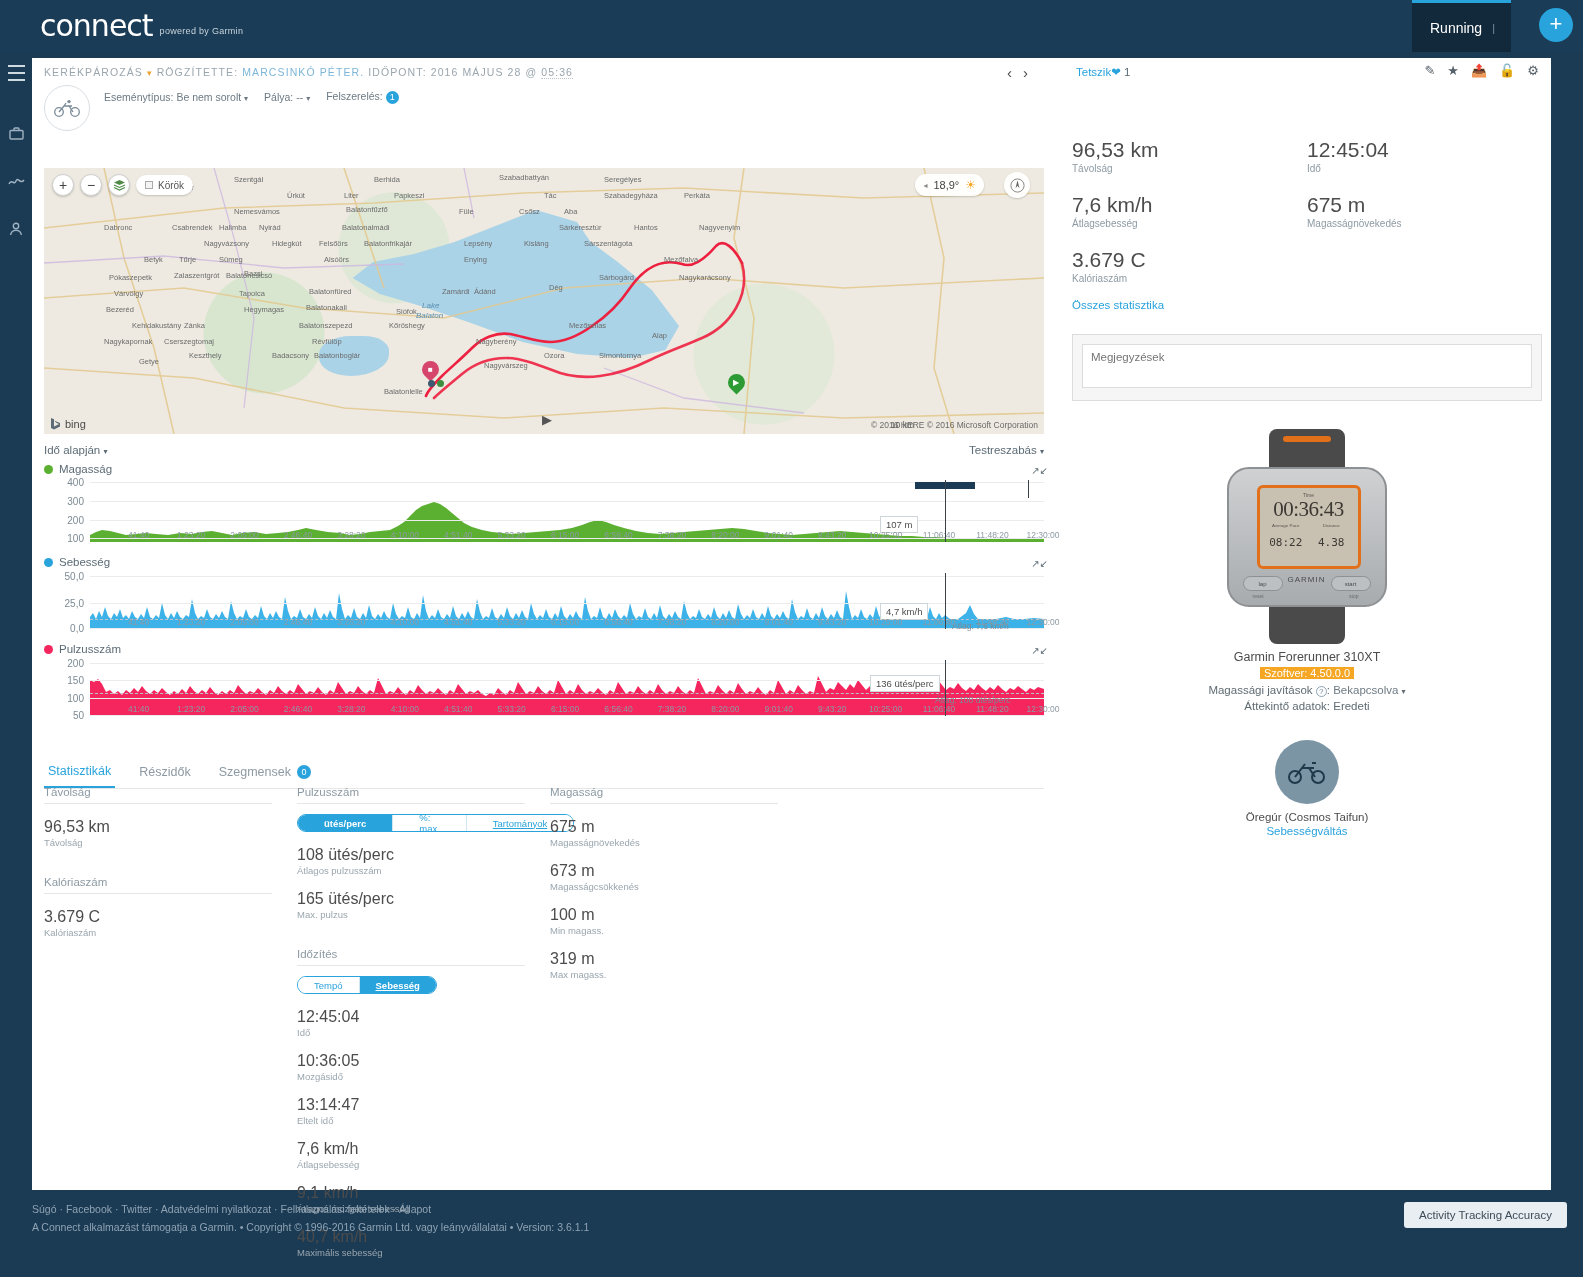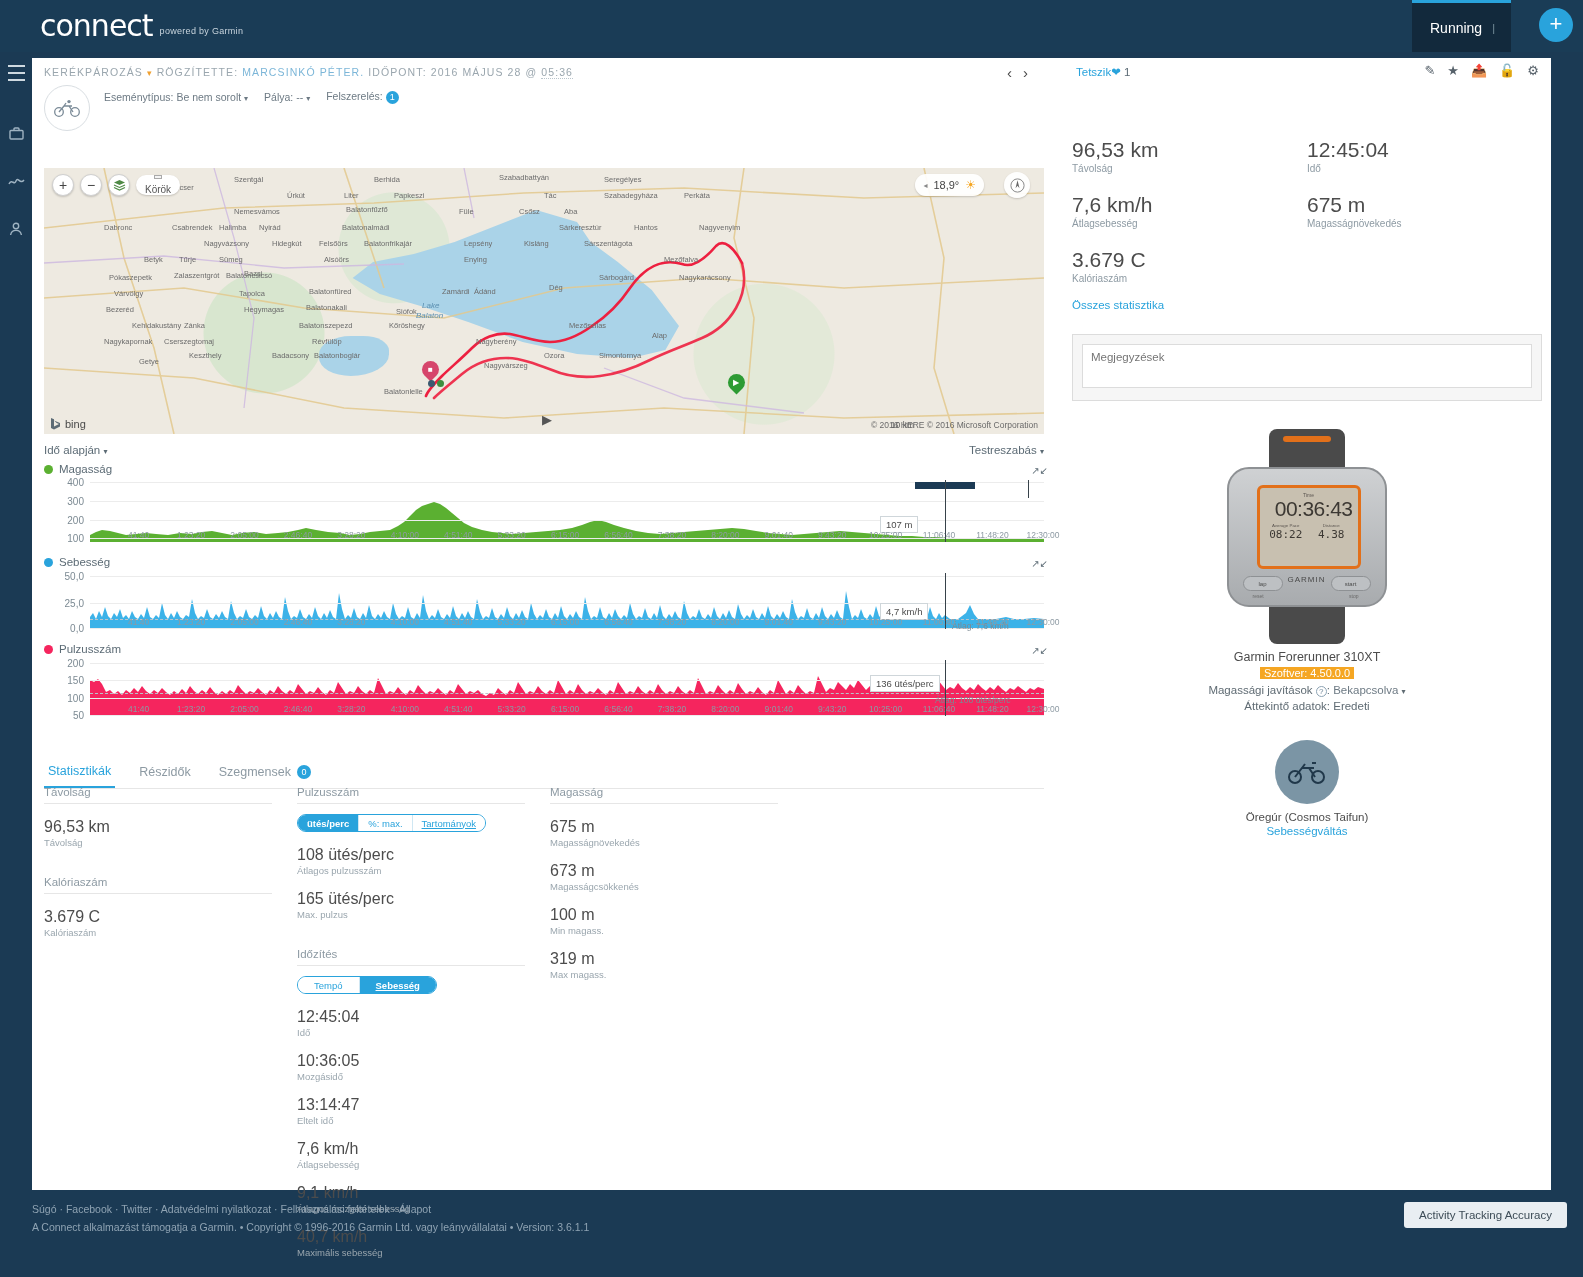--- a/index.html
+++ b/index.html
@@ -100,21 +100,21 @@
   #map .ctl {
     position:absolute; top:6px; display:flex; align-items:center; gap:6px;
   }
   #map .rbtn {
     width:22px; height:22px; border-radius:50%; background:#fff; border:1px solid #d0d0d0;
     display:flex; align-items:center; justify-content:center; font-size:14px; color:#444;
     box-shadow:0 1px 2px rgba(0,0,0,.18);
   }
   #map .chip {
     height:20px; background:#fff; border-radius:10px; padding:0 9px; display:flex; align-items:center;
-    gap:5px; font-size:10px; color:#555; box-shadow:0 1px 2px rgba(0,0,0,.18);flex-direction:column;
+    gap:5px; font-size:10px; color:#555; box-shadow:0 1px 2px rgba(0,0,0,.18);
   }
   #map .chip .box { width:8px; height:8px; border:1px solid #aaa; background:#f4f4f4; }
   #map .weather {
     position:absolute; right:60px; top:6px; height:22px; background:rgba(255,255,255,.92);
     border-radius:11px; padding:0 8px; display:flex; align-items:center; gap:6px; font-size:11px; color:#444;
     box-shadow:0 1px 2px rgba(0,0,0,.18);
   }
   #map .weather .sun { color:#f5a623; font-size:12px; }
   #map .compass {
     position:absolute; right:14px; top:4px; width:26px; height:26px; border-radius:50%;
@@ -164,25 +164,25 @@
   #watch .strapB { position:absolute; left:54px; bottom:0; width:76px; height:48px; background:#4a4a4a; border-radius:0 0 8px 8px; }
   #watch .body {
     position:absolute; left:12px; top:38px; width:160px; height:140px; border-radius:22px;
     background:linear-gradient(#cfd1d3,#a8abae); border:2px solid #8e9194;
   }
   #watch .screen {
     position:absolute; left:28px; top:16px; width:104px; height:84px; border-radius:6px;
     background:#c8c0b0; border:3px solid #e2701a; padding:4px 5px;
   }
   #watch .scr-top { font-size:5px; color:#5b5550; }
-  #watch .scr-big { font-size:21px; font-family:Liberation Sans, sans-serif; color:#3c3833; letter-spacing:-.5px; text-align:right; line-height:22px;}
+  #watch .scr-big { font-size:21px; font-family:Liberation Serif, serif; color:#3c3833; letter-spacing:-.5px; text-align:center; line-height:22px;}
   #watch .scr-row { display:flex; gap:3px; margin-top:3px; }
   #watch .scr-cell { flex:1; text-align:center; }
   #watch .scr-cell .lab { font-size:4.4px; color:#5b5550; }
-  #watch .scr-cell .val { font-size:11px; font-family:"DejaVu Sans Mono", monospace; color:#3c3833; }
+  #watch .scr-cell .val { font-size:11px; font-family:"DejaVu Sans Mono", monospace; color:#3c3833;margin-top:8px; }
   #watch .logo { position:absolute; left:0; right:0; top:106px; text-align:center; font-size:8px; color:#4a4a4a; letter-spacing:1px; }
   #watch .btn {
     position:absolute; bottom:14px; width:40px; height:15px; border-radius:8px;
     background:#bdc0c3; border:1px solid #8e9194; font-size:6px; color:#4a4a4a;
     display:flex; align-items:center; justify-content:center;
   }
   #watch .btn.l { left:14px; } #watch .btn.r { right:14px; }
   #watch .cap { position:absolute; bottom:6px; font-size:5px; color:#6a6a6a; }
   #watch .cap.l { left:24px; } #watch .cap.r { right:26px; }
   #device .dname { font-size:12.5px; color:#4c4c4c; margin-top:6px; }
@@ -232,21 +232,21 @@
 
   #statcols { position:absolute; left:12px; top:728px; width:1000px; display:flex; gap:0; }
   .statcol { width:253px; padding-right:25px; }
   .statcol.mid { width:253px; }
   .sect-title { font-size:11.5px; color:#8d9aa3; padding-bottom:5px; border-bottom:1px solid #e6e6e6; }
   .stat { margin-top:14px; }
   .stat .v { font-size:16px; color:#4c4c4c; font-weight:300; }
   .stat .k { font-size:9.5px; color:#9aa6ae; margin-top:1px; }
 
   .toggle { margin-top:10px; display:inline-flex; border:1px solid #29a3dc; border-radius:11px; overflow:hidden; height:18px; }
-  .toggle div { font-size:9.5px; padding:0 9px; display:flex; align-items:center; color:#29a3dc; background:#fff; border-right:1px solid #cfe7f3; }
+  .toggle div { font-size:9.5px; padding:0 26px; display:flex; align-items:center; color:#29a3dc; background:#fff; border-right:1px solid #cfe7f3; }
   .toggle div:last-child { border-right:0;text-decoration:underline; }
   .toggle div.on { background:#29a3dc; color:#fff; font-weight:bold; }
   .toggle.two div { padding:0 16px; }
 
   
   #footer { position:absolute; left:32px; top:1200px; width:1519px; color:#8fa3b3; font-size:10.5px; line-height:18px; }
   #footer a { color:#8fa3b3; text-decoration:none; }
   #ata {
     position:absolute; right:16px; top:1202px; background:#e9eef2; color:#3d4c57;
     font-size:11.5px; padding:7px 15px; border-radius:3px;

